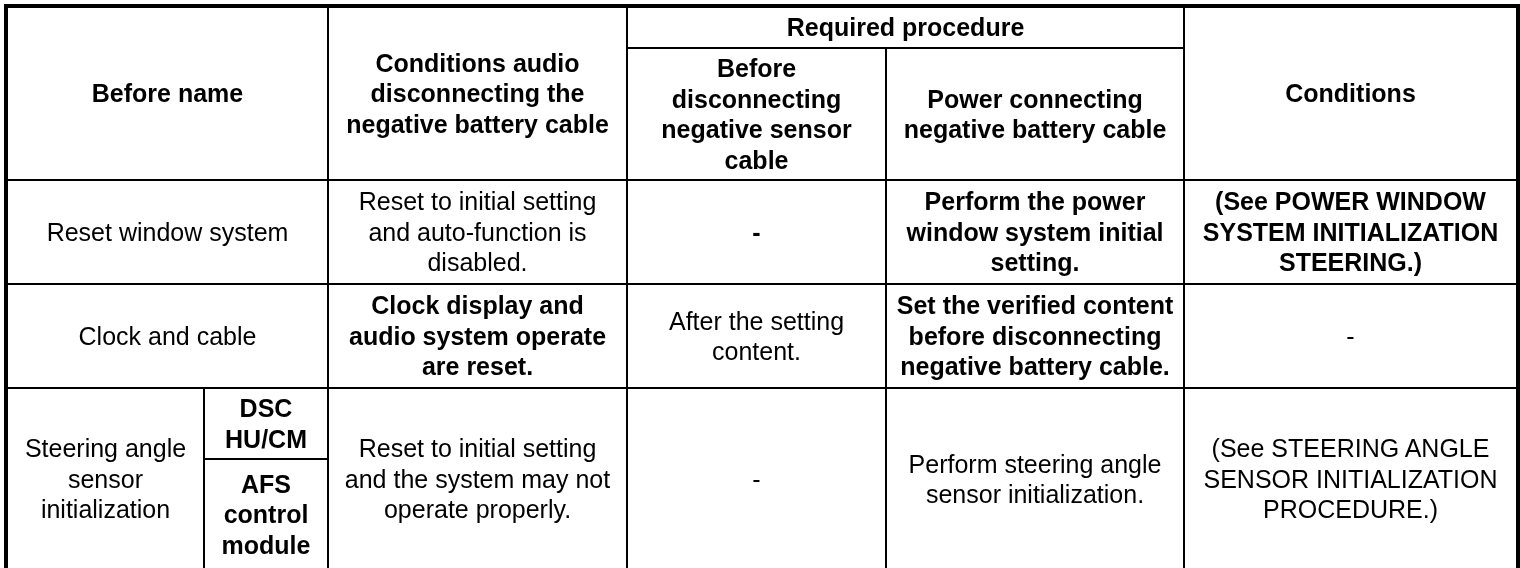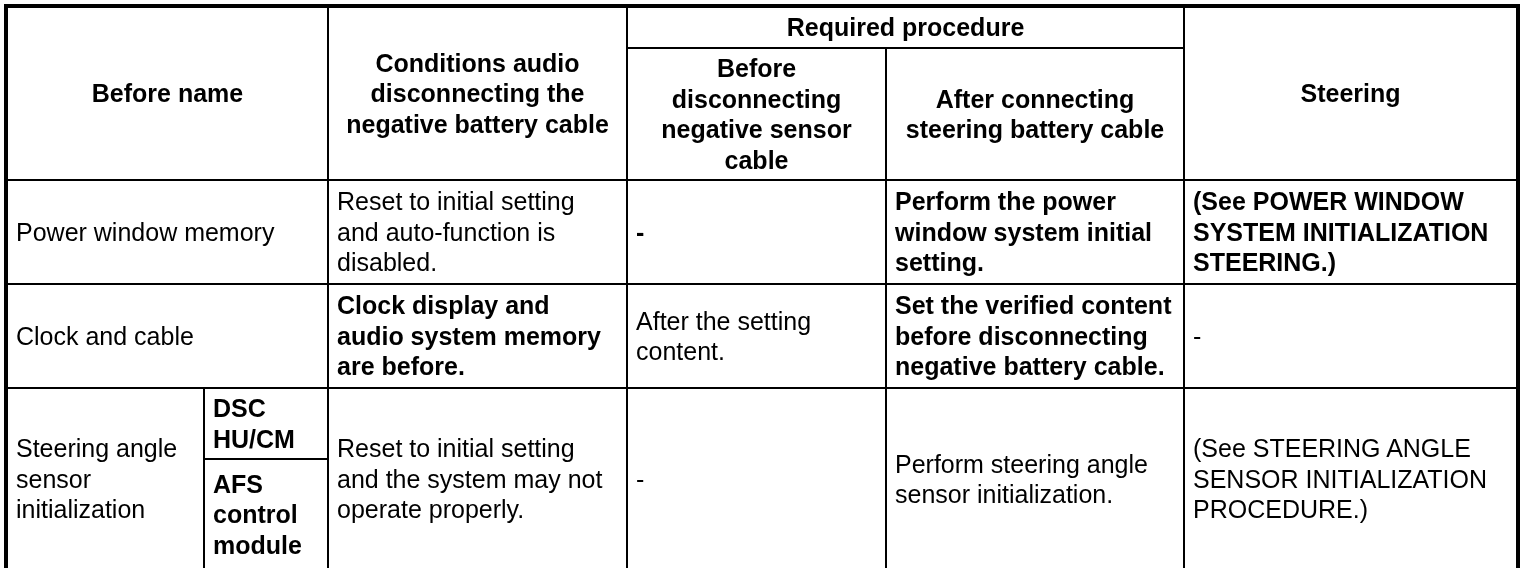--- a/index.html
+++ b/index.html
@@ -16,21 +16,21 @@
   table.spec td{
     border:2px solid #000;
     padding:4px 8px;
     vertical-align:middle;
     font-size:25px;
     line-height:1.22;
     box-sizing:border-box;
     word-wrap:break-word;
   }
   td.hdr{ text-align:center; font-weight:bold; }
-  td.body{ text-align:left; font-weight:normal; }
+  td.body{ text-align:center; font-weight:normal; }
   td.vtop{ vertical-align:top;font-weight:bold; }
   .r1 td{ height:104px; }
 </style>
 </head>
 <body>
 
 <div class="sheet">
   <table class="spec">
     <colgroup>
       <col style="width:198px">
@@ -39,39 +39,39 @@
       <col style="width:259px">
       <col style="width:298px">
       <col style="width:334px">
     </colgroup>
     <tbody>
 
       <tr>
         <td class="hdr" rowspan="2" colspan="2">Before name</td>
         <td class="hdr" rowspan="2">Conditions audio disconnecting the negative battery cable</td>
         <td class="hdr" colspan="2" style="height:42px;">Required procedure</td>
-        <td class="hdr" rowspan="2">Steering</td>
+        <td class="hdr" rowspan="2">Conditions</td>
       </tr>
 
       <tr>
         <td class="hdr" style="height:129px;">Before disconnecting negative sensor cable</td>
-        <td class="hdr">After connecting steering battery cable</td>
+        <td class="hdr">Power connecting negative battery cable</td>
       </tr>
 
       <tr class="r1">
-        <td class="body" colspan="2">Power window memory</td>
+        <td class="body" colspan="2">Reset window system</td>
         <td class="body">Reset to initial setting and auto-function is disabled.</td>
         <td class="body vtop">-</td>
         <td class="body vtop">Perform the power window system initial setting.</td>
         <td class="body vtop">(See POWER WINDOW SYSTEM INITIALIZATION STEERING.)</td>
       </tr>
 
       <tr class="r1">
         <td class="body" colspan="2">Clock and cable</td>
-        <td class="body vtop">Clock display and audio system memory are before.</td>
+        <td class="body vtop">Clock display and audio system operate are reset.</td>
         <td class="body">After the setting content.</td>
         <td class="body vtop">Set the verified content before disconnecting negative battery cable.</td>
         <td class="body">-</td>
       </tr>
 
       <tr>
         <td class="body" rowspan="2" style="height:74px;">Steering angle sensor initialization</td>
         <td class="body vtop">DSC HU/CM</td>
         <td class="body" rowspan="2">Reset to initial setting and the system may not operate properly.</td>
         <td class="body" rowspan="2">-</td>

